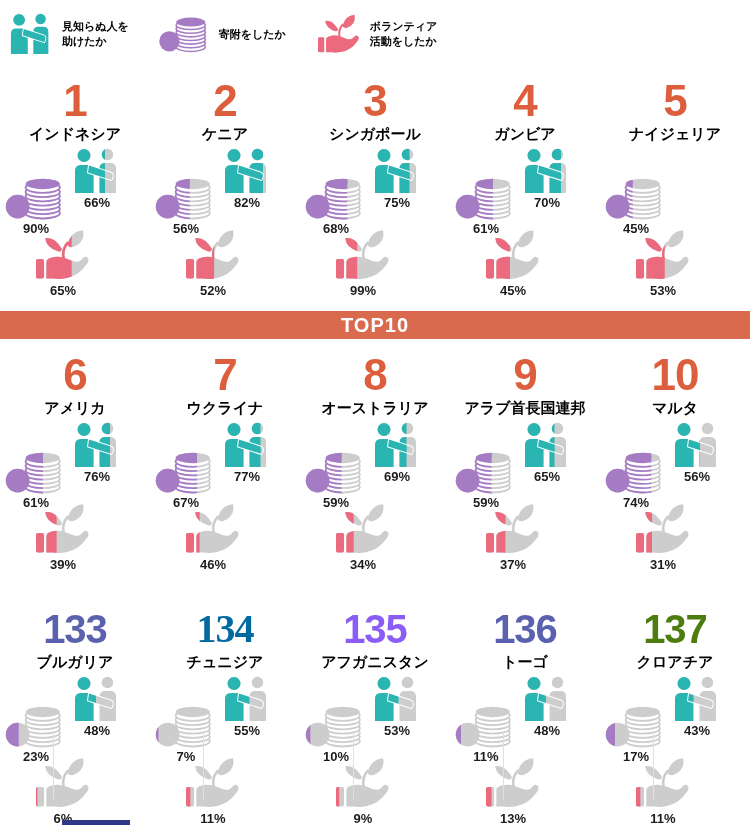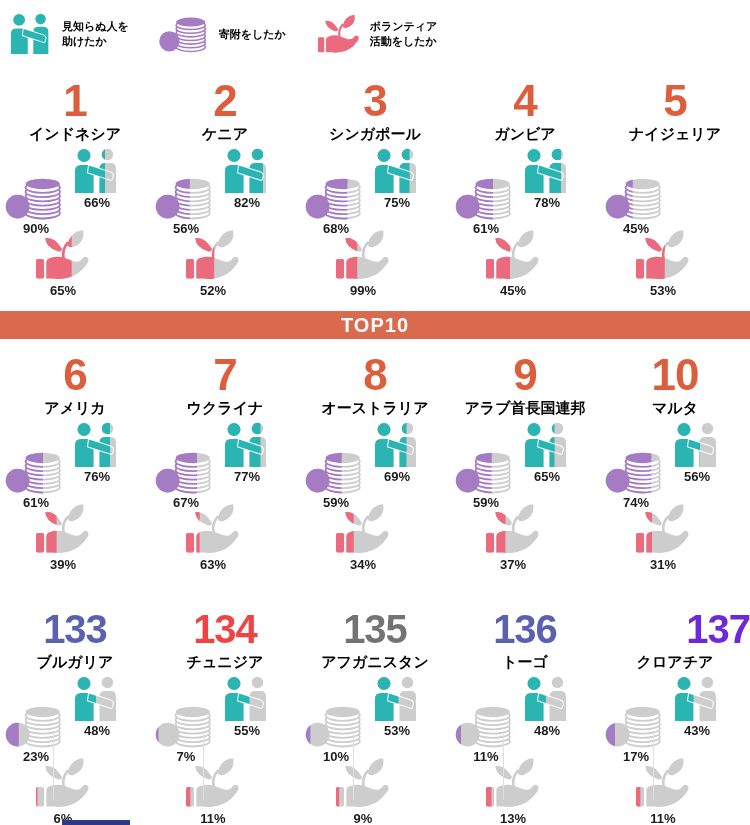--- a/index.html
+++ b/index.html
@@ -252,21 +252,21 @@
       </div>
       <div class="pict help">
         <div class="fill">
           <svg class="layer gray">
                 <use href="#sym-help"></use>
               </svg>
           <svg class="layer color" style="color: rgb(42, 181, 179); clip-path: inset(0px 22% 0px 0px);">
                 <use href="#sym-help"></use>
               </svg>
         </div>
-        <div class="pct">78%</div>
+        <div class="pct">70%</div>
       </div>
       <div class="pict volunteer">
         <div class="fill">
           <svg class="layer gray">
                 <use href="#sym-volunteer"></use>
               </svg>
           <svg class="layer color" style="color: rgb(236, 106, 126); clip-path: inset(0px 55% 0px 0px);">
                 <use href="#sym-volunteer"></use>
               </svg>
         </div>
@@ -378,21 +378,21 @@
       </div>
       <div class="pict volunteer">
         <div class="fill">
           <svg class="layer gray">
                 <use href="#sym-volunteer"></use>
               </svg>
           <svg class="layer color" style="color: rgb(236, 106, 126); clip-path: inset(0px 73% 0px 0px);">
                 <use href="#sym-volunteer"></use>
               </svg>
         </div>
-        <div class="pct">63%</div>
+        <div class="pct">46%</div>
       </div>
     </div>
   </div>
 
   <div class="card">
     <div class="rank" style="color: rgb(220, 94, 60);">8</div>
     <div class="cname">オーストラリア</div>
     <div class="cluster">
       <div class="pict donate">
         <div class="fill">
@@ -546,21 +546,21 @@
           <svg class="layer color" style="color: rgb(236, 106, 126); clip-path: inset(0px 94% 0px 0px);">
                 <use href="#sym-volunteer"></use>
               </svg>
         </div>
         <div class="pct">6%</div>
       </div>
     </div>
   </div>
 
   <div class="card">
-    <div class="rank" style="color: #ef4444;">134</div>
+    <div class="rank" style="color: #0369a1; font-family: Liberation Serif, serif;">134</div>
     <div class="cname">チュニジア</div>
     <div class="cluster">
       <div class="pict donate">
         <div class="fill">
           <svg class="layer gray">
                 <use href="#sym-donate"></use>
               </svg>
           <svg class="layer color" style="color: rgb(165, 123, 196); clip-path: inset(0px 93% 0px 0px);">
                 <use href="#sym-donate"></use>
               </svg>
@@ -586,21 +586,21 @@
           <svg class="layer color" style="color: rgb(236, 106, 126); clip-path: inset(0px 89% 0px 0px);">
                 <use href="#sym-volunteer"></use>
               </svg>
         </div>
         <div class="pct">11%</div>
       </div>
     </div>
   </div>
 
   <div class="card">
-    <div class="rank" style="color: #737373;">135</div>
+    <div class="rank" style="color: #8b5cf6;">135</div>
     <div class="cname">アフガニスタン</div>
     <div class="cluster">
       <div class="pict donate">
         <div class="fill">
           <svg class="layer gray">
                 <use href="#sym-donate"></use>
               </svg>
           <svg class="layer color" style="color: rgb(165, 123, 196); clip-path: inset(0px 90% 0px 0px);">
                 <use href="#sym-donate"></use>
               </svg>
@@ -666,21 +666,21 @@
           <svg class="layer color" style="color: rgb(236, 106, 126); clip-path: inset(0px 87% 0px 0px);">
                 <use href="#sym-volunteer"></use>
               </svg>
         </div>
         <div class="pct">13%</div>
       </div>
     </div>
   </div>
 
   <div class="card">
-    <div class="rank" style="color: #6d28d9; text-align: right;">137</div>
+    <div class="rank" style="color: #4d7c0f;">137</div>
     <div class="cname">クロアチア</div>
     <div class="cluster">
       <div class="pict donate">
         <div class="fill">
           <svg class="layer gray">
                 <use href="#sym-donate"></use>
               </svg>
           <svg class="layer color" style="color: rgb(165, 123, 196); clip-path: inset(0px 83% 0px 0px);">
                 <use href="#sym-donate"></use>
               </svg>

